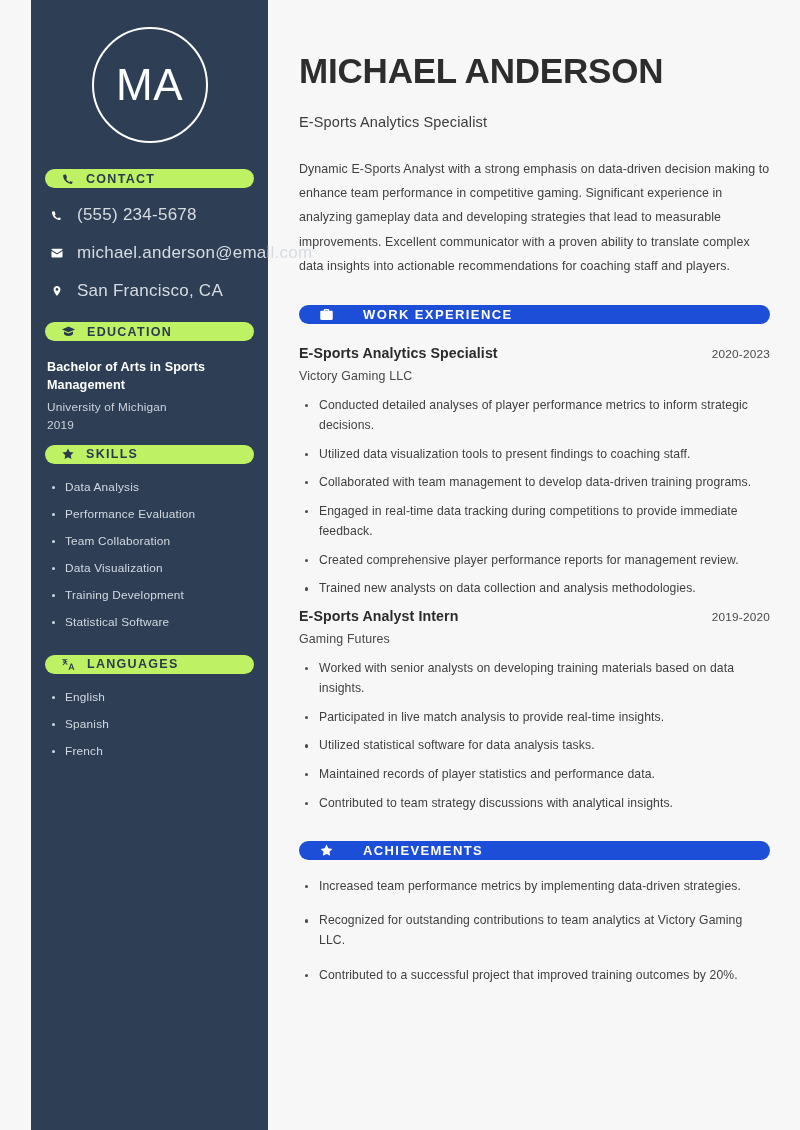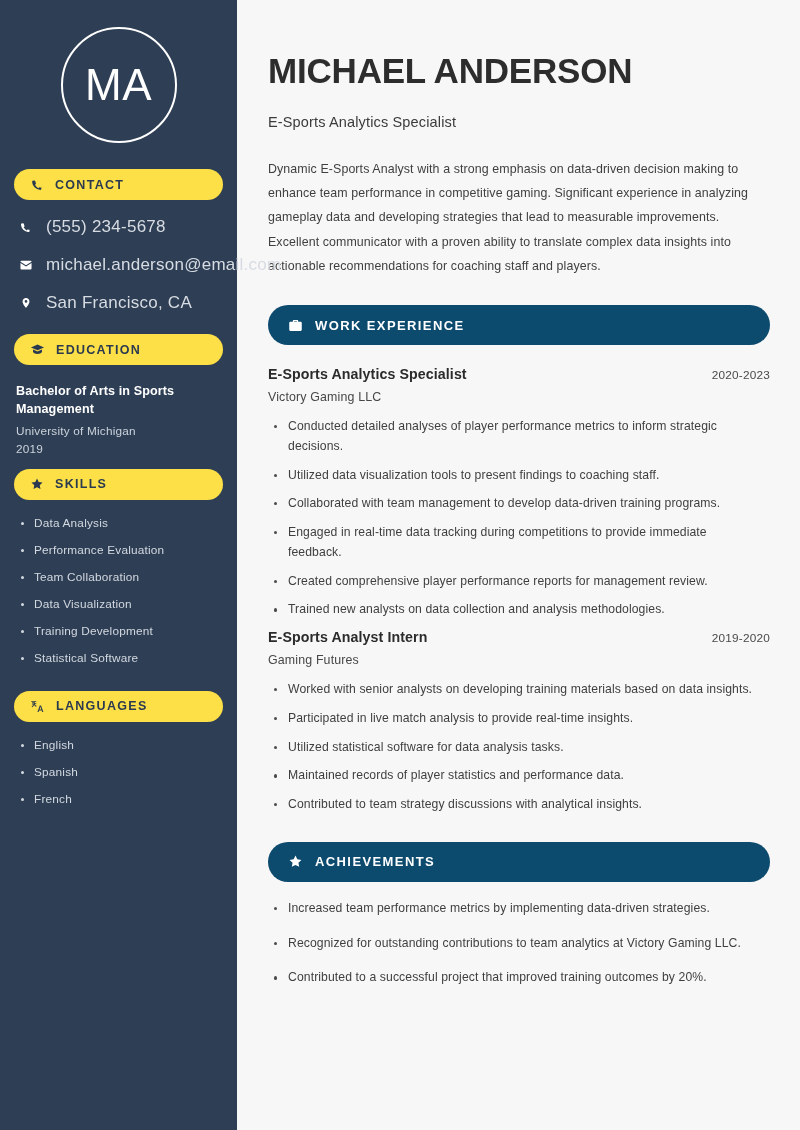--- a/index.html
+++ b/index.html
@@ -11,20 +11,21 @@
     font-family: "Liberation Sans", sans-serif;
     -webkit-font-smoothing: antialiased;
   }
   .page {
     position: relative;
     width: 800px;
     height: 1130px;
     background: #f7f7f7;
     overflow: hidden;
     display: flex;
+    padding-left: 31px;
   }
 
   
   .sidebar {
     width: 237px;
     min-width: 237px;
     background: #2e3e54;
     padding: 0 14px;
     position: relative;
   }
@@ -47,23 +48,23 @@
   .avatar-initials {
     color: #ffffff;
     font-size: 44px;
     font-weight: 400;
     letter-spacing: 0.5px;
     line-height: 1;
   }
 
   
   .pill {
-    background: #fde047;
+    background: #bef264;
     border-radius: 999px;
-    height: 31px;
+    height: 19px;
     display: flex;
     align-items: center;
     padding: 0 16px;
     gap: 11px;
   }
   .pill-label {
     color: #2b3a4f;
     font-size: 12.5px;
     font-weight: bold;
     letter-spacing: 1.3px;
@@ -157,27 +158,27 @@
     color: #3f3f3f;
     font-size: 12.4px;
     line-height: 1.95;
     margin-top: 27px;
     letter-spacing: 0.1px;
     max-width: 503px;
   }
 
   
   .bar {
-    background: #0c4a6e;
+    background: #1d4ed8;
     border-radius: 999px;
-    height: 40px;
+    height: 19px;
     display: flex;
     align-items: center;
     padding: 0 20px;
-    gap: 12px;
+    gap: 29px;
     margin-top: 27px;
   }
   .bar-label {
     color: #ffffff;
     font-size: 13px;
     font-weight: bold;
     letter-spacing: 1.4px;
   }
   .bar-icon { display: flex; align-items: center; color: #ffffff; flex: 0 0 auto; }
 

